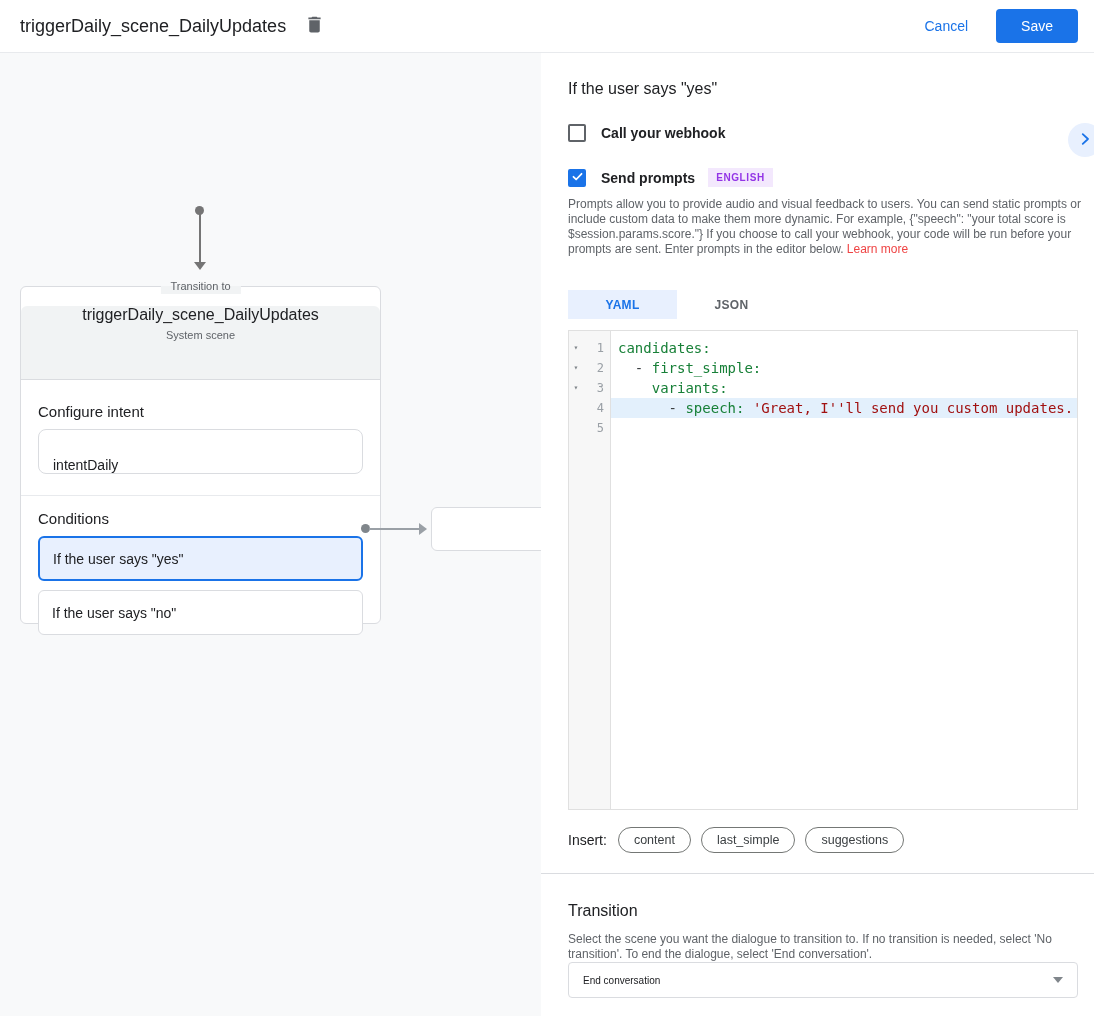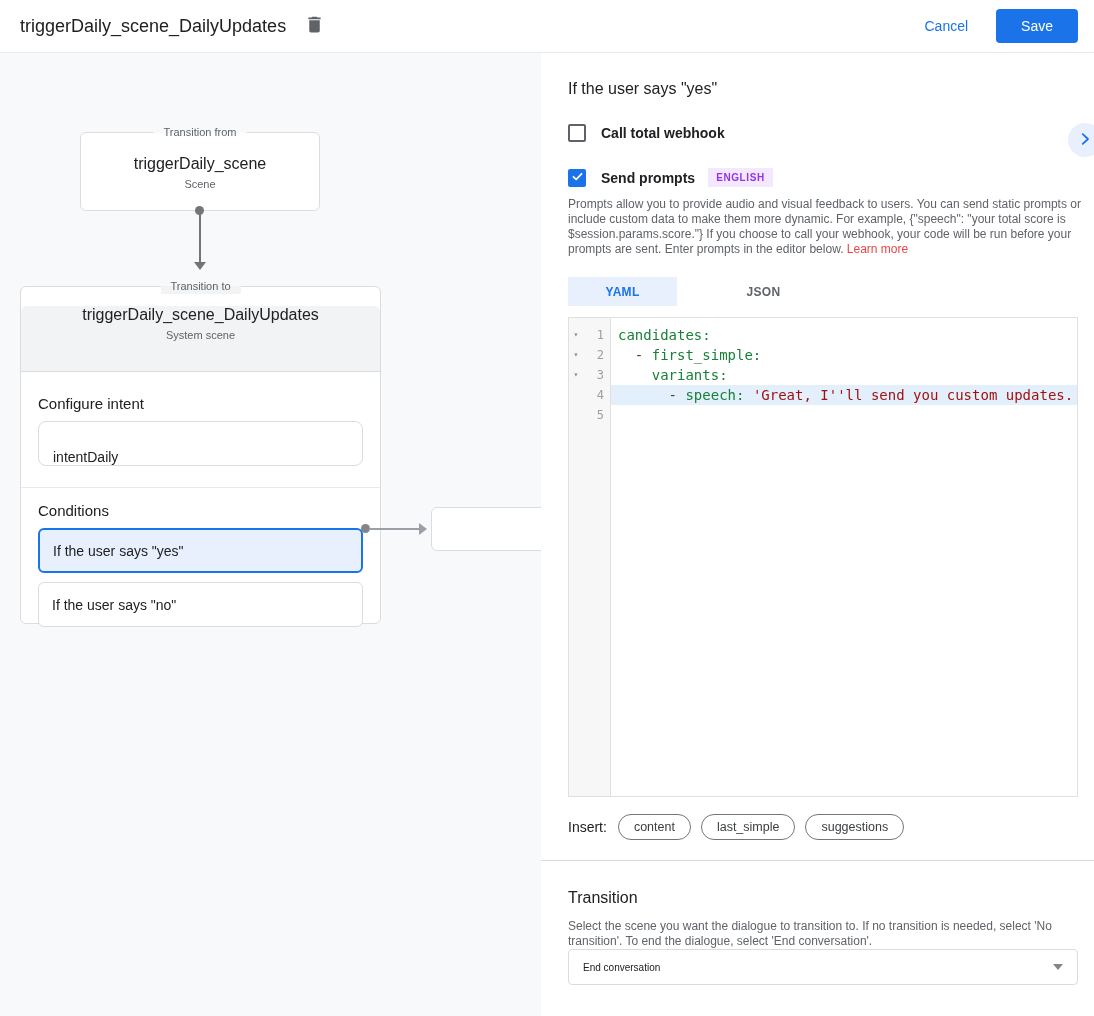--- a/index.html
+++ b/index.html
@@ -27,21 +27,21 @@
   .node { position:absolute; border:1px solid #dadce0; border-radius:6px; }
   .node-legend { position:absolute; top:-8px; left:50%; transform:translateX(-50%);
     font-size:11px; line-height:15px; color:#5f6368; padding:0 10px; white-space:nowrap; }
   .from-node { left:80px; top:79px; width:240px; height:79px; background:#fff; text-align:center; }
   .from-node .node-legend { background:linear-gradient(to bottom,#f8f9fa 50%,#ffffff 50%); }
   .node-name { font-size:16px; color:#202124; margin-top:22px; }
   .node-type { font-size:11px; color:#5f6368; margin-top:5px; }
 
   .to-node { left:20px; top:233px; width:361px; height:338px; background:#fff; }
   .to-head { background:#f1f3f4; border-bottom:1px solid #dadce0; border-radius:6px 6px 0 0;
-    height:66px; text-align:center; }
+    height:74px; text-align:center; }
   .to-head .node-legend { background:linear-gradient(to bottom,#f8f9fa 50%,#f1f3f4 50%); }
   .to-head .node-name { margin-top:19px; }
   .section-label { font-size:15px; color:#202124; margin:23px 17px 0; }
   .intent-box { margin:9px 17px 0; height:45px; border:1px solid #dadce0; border-radius:8px;
     background:#fff; display:flex; align-items:flex-end; padding:0 14px; font-size:14px; color:#202124; }
   .node-divider { border:none; border-top:1px solid #e8eaed; margin-top:21px; }
   .cond { margin:9px 17px 0; height:45px; border-radius:6px; display:flex; align-items:center;
     padding:0 13px; font-size:14px; color:#202124; cursor:pointer; }
   .cond-selected { background:#e8f0fe; border:2px solid #1a73e8; position:relative; }
   .cond-plain { background:#fff; border:1px solid #dadce0; }
@@ -65,21 +65,21 @@
   .checkbox { width:18px; height:18px; border-radius:2px; flex:0 0 18px; }
   .checkbox.unchecked { border:2px solid #5f6368; background:#fff; }
   .checkbox.checked { background:#1a73e8; border:2px solid #1a73e8; display:flex; align-items:center; justify-content:center; }
   .check-label { font-size:14px; font-weight:700; color:#202124; margin-left:15px; }
   .lang-badge { margin-left:13px; background:#f3e8fd; color:#9334e6; font-size:10px; font-weight:700;
     letter-spacing:.6px; padding:4px 8px; border-radius:0; }
 
   .desc { margin-top:10px; width:517px; font-size:12px; line-height:15px; color:#5f6368; }
   .learn-more { color:#ef4444; text-decoration:none; cursor:pointer; }
 
-  .tabs { display:flex; margin-top:20px;gap:32px; }
+  .tabs { display:flex; margin-top:33px; }
   .tab { width:109px; height:29px; display:flex; align-items:center; justify-content:center;
     font-size:12px; font-weight:700; letter-spacing:.3px; cursor:pointer; border:none; font-family:inherit; }
   .tab-active { background:#e8f0fe; color:#1a73e8; }
   .tab-inactive { background:transparent; color:#5f6368; }
 
   .editor { margin-top:11px; height:480px; border:1px solid #e0e0e0; position:relative;
     font-family:"DejaVu Sans Mono", monospace; font-size:14px; background:#fff; }
   .gutter-bg { position:absolute; left:0; top:0; bottom:0; width:42px; background:#f7f7f7;
     border-right:1px solid #e0e0e0; }
   .code-lines { position:relative; padding-top:7px; }
@@ -123,25 +123,20 @@
     </button>
     <div class="topbar-spacer"></div>
     <button class="cancel-btn">Cancel</button>
     <button class="save-btn">Save</button>
   </div>
 
   <div class="main">
 
     <div class="canvas">
 
-      <div class="node from-node">
-        <span class="node-legend">Transition from</span>
-        <div class="node-name">triggerDaily_scene</div>
-        <div class="node-type">Scene</div>
-      </div>
 
       <div class="edge-dot" style="left:195px; top:153px;"></div>
       <div class="edge-vline"></div>
       <div class="arrow-down"></div>
 
       <div class="node to-node">
         <div class="to-head">
           <span class="node-legend">Transition to</span>
           <div class="node-name">triggerDaily_scene_DailyUpdates</div>
           <div class="node-type">System scene</div>
@@ -173,21 +168,21 @@
           <svg width="18" height="18" viewBox="0 0 24 24" fill="none" stroke="#1a73e8" stroke-width="2.4" stroke-linecap="round" stroke-linejoin="round">
               <polyline points="9 5.5 16 12 9 18.5"></polyline>
             </svg>
         </span>
       </button>
 
       <h1 class="panel-title">If the user says "yes"</h1>
 
       <div class="check-row">
         <span class="checkbox unchecked"></span>
-        <span class="check-label">Call total webhook</span>
+        <span class="check-label">Call your webhook</span>
       </div>
 
       <div class="check-row">
         <span class="checkbox checked">
           <span>
             <svg width="13" height="13" viewBox="0 0 24 24" fill="none" stroke="#fff" stroke-width="3.2" stroke-linecap="round" stroke-linejoin="round">
                 <polyline points="4.5 12.5 9.5 17.5 19.5 7"></polyline>
               </svg>
           </span>
         </span>

